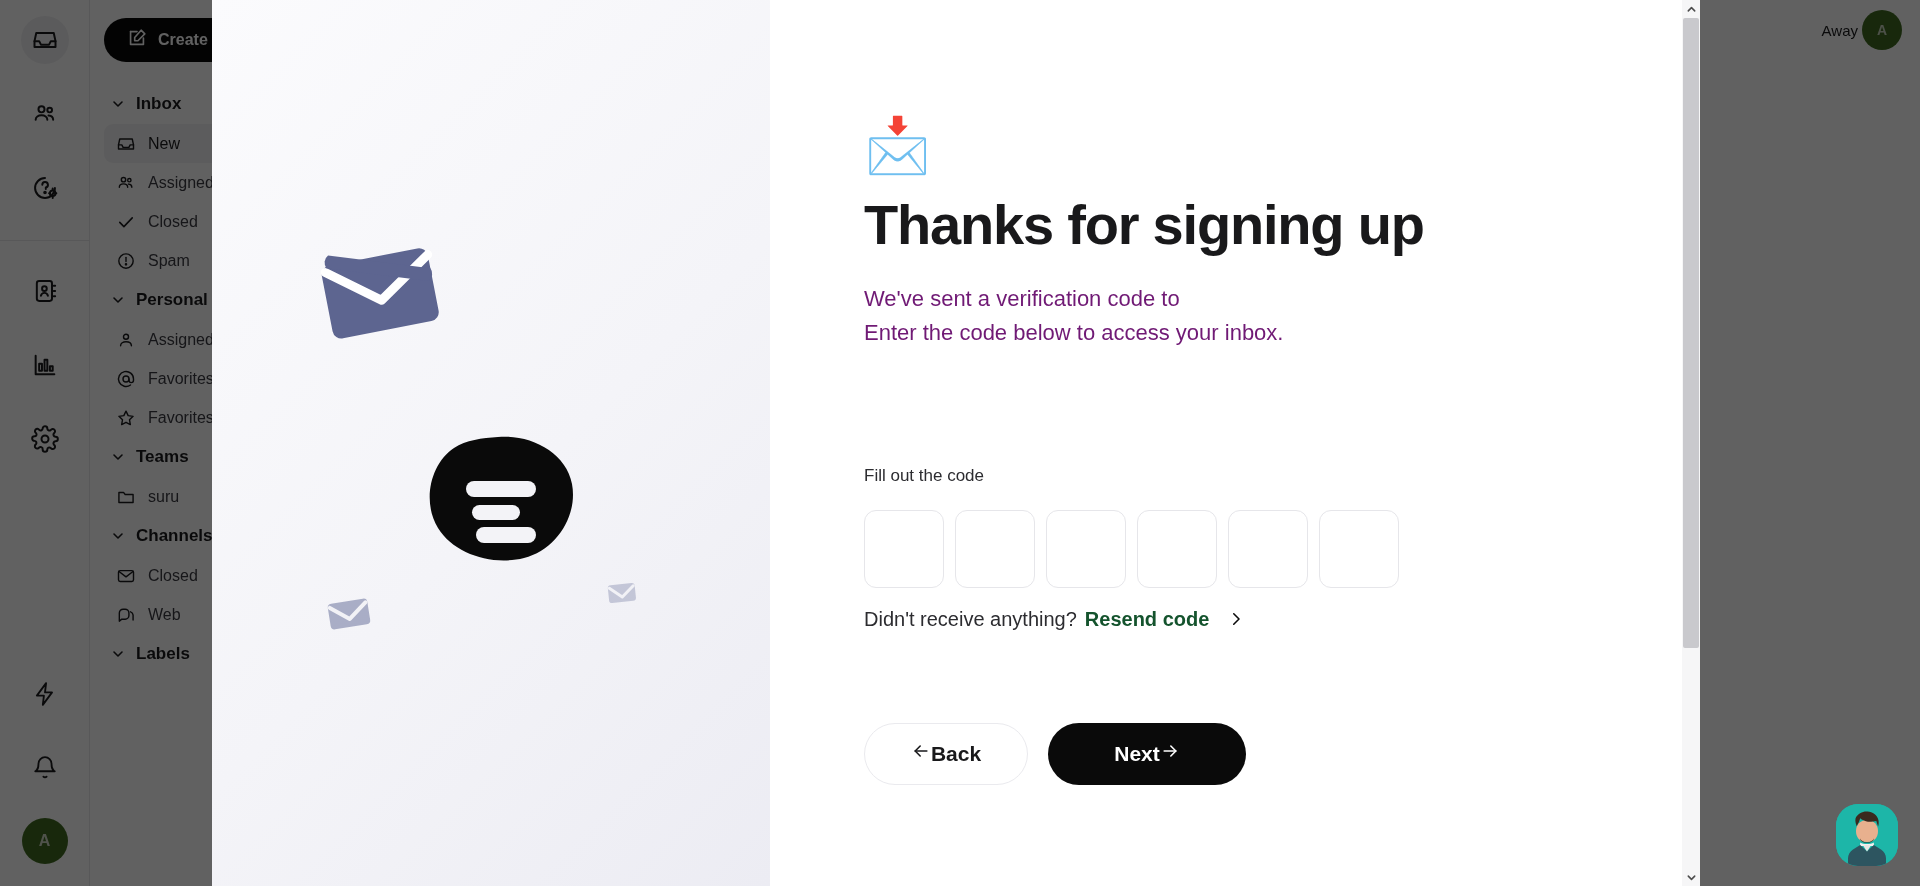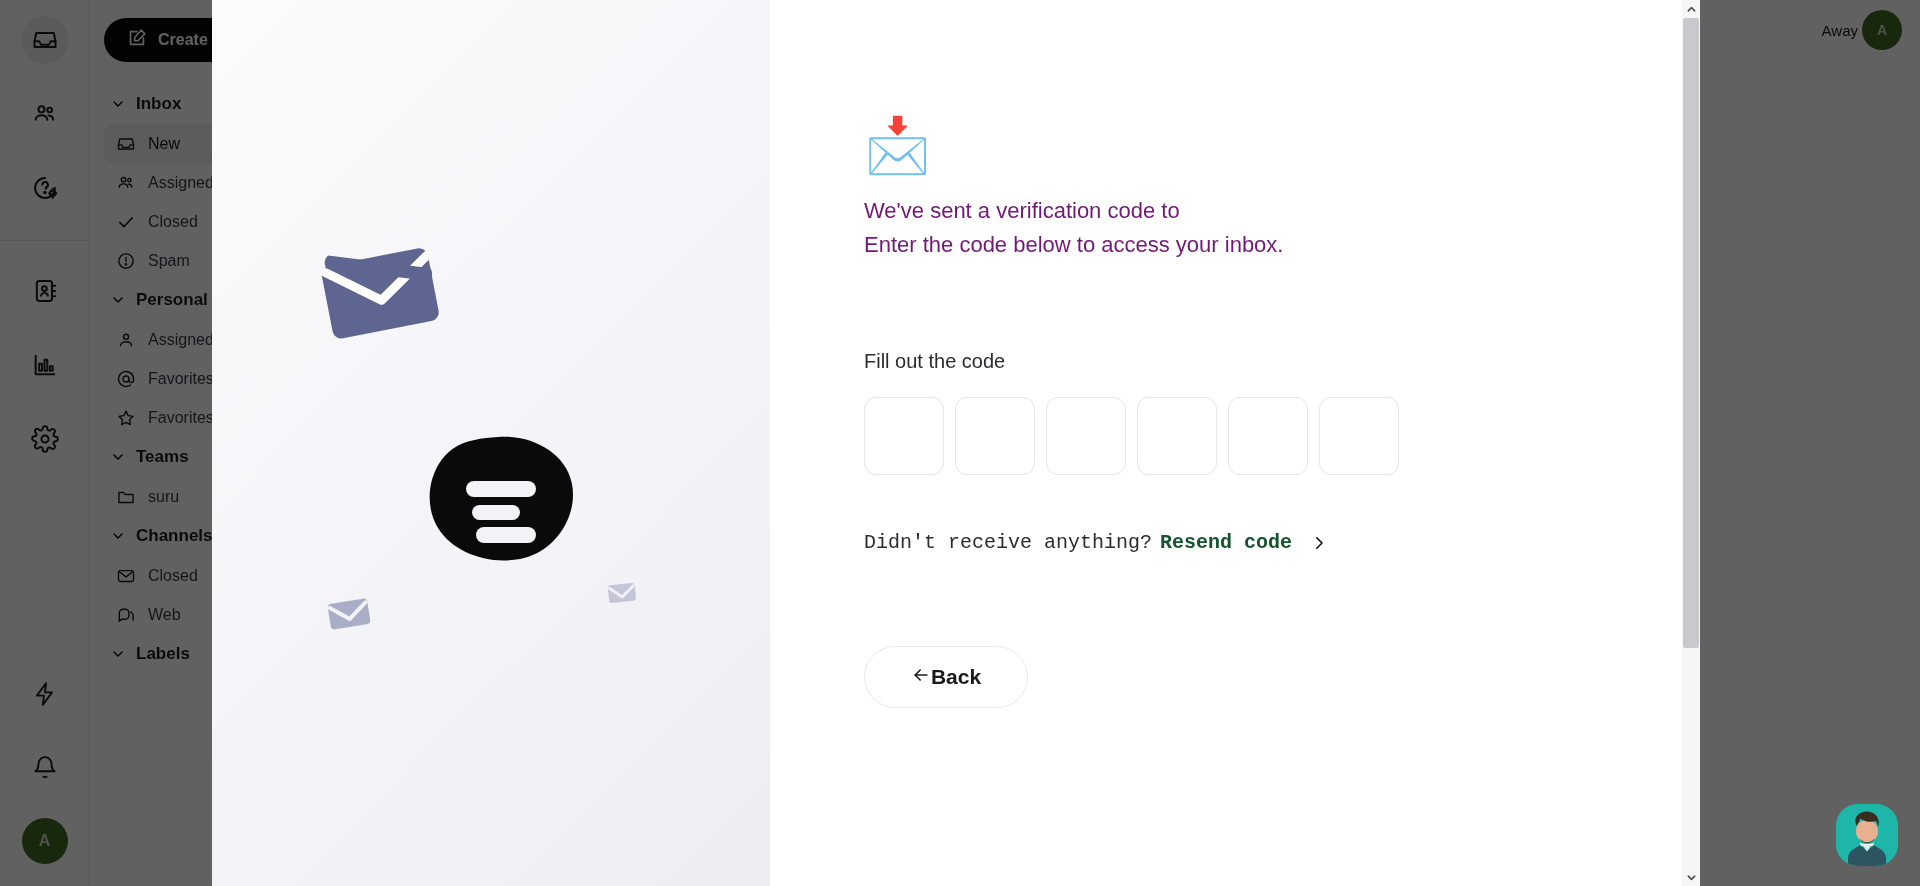--- a/index.html
+++ b/index.html
@@ -145,39 +145,39 @@
   .title {
     font-size: 56px; font-weight: 700; letter-spacing:-1.2px;
     color:#19191b; line-height:1.1;
     margin-bottom: 26px;
     white-space: nowrap;
   }
   .subline {
     font-size: 22px; color:#701a75; line-height: 1.55;
   }
   .section-label {
-    font-size: 20px; color:#2c2c30;
-    margin-top: 88px; margin-bottom: 24px;
+    font-size: 17px; color:#2c2c30;
+    margin-top: 116px; margin-bottom: 24px;
   }
   .code-row { display:flex; gap: 11px; }
   .code-box {
     width: 80px; height: 78px;
     border: 1.5px solid #e6e6ea;
     border-radius: 12px;
     background:#ffffff;
     outline: none;
     text-align:center;
     font-size: 30px;
     font-family: "Liberation Sans", sans-serif;
     color:#19191b;
   }
   .resend-row {
     display:flex; align-items:center; gap:8px;
-    margin-top: 56px;
-    font-size: 20px; color:#2c2c30;font-family:Liberation Mono, monospace;
+    margin-top: 20px;
+    font-size: 20px; color:#2c2c30;
   }
   .resend-link { font-weight: 700; color:#14532d; }
   .chev { display:flex; align-items:center; color:#0a0a0a; margin-left: 10px; }
 
   .btn-row {
     display:flex; align-items:center; gap: 20px;
     margin-top: 92px;
   }
   .btn {
     height: 62px; border-radius: 999px;
@@ -487,20 +487,21 @@
           <path d="M3 7 L15 17 L27 7" stroke="#f2f2f6" stroke-width="3" stroke-linecap="round" stroke-linejoin="round" fill="none"></path>
         </svg>
       </div>
     </div>
 
     <div class="pane">
       <div class="pane-inner">
 
         <span class="mail-emoji">📩</span>
 
+        <h1 class="title">Thanks for signing up</h1>
 
         <div class="subline">
           <div>We've sent a verification code to</div>
           <div>Enter the code below to access your inbox.</div>
         </div>
 
         <div class="section-label">Fill out the code</div>
 
         <div class="code-row">
           <input class="code-box" maxlength="1" value="" style="">
@@ -523,20 +524,29 @@
 
         <div class="btn-row">
           <button class="btn btn-back">
             <span>
               <svg width="20" height="20" viewBox="0 0 24 24" fill="none" stroke="currentColor" stroke-width="1.9" stroke-linecap="round" stroke-linejoin="round">
                   <path d="M19 12H5"></path>
                   <path d="M11 18l-6-6 6-6"></path>
                 </svg>
             </span>
             <span>Back</span>
+          </button>
+          <button class="btn btn-next">
+            <span>Next</span>
+            <span>
+              <svg width="20" height="20" viewBox="0 0 24 24" fill="none" stroke="currentColor" stroke-width="1.9" stroke-linecap="round" stroke-linejoin="round">
+                  <path d="M5 12h14"></path>
+                  <path d="M13 6l6 6-6 6"></path>
+                </svg>
+            </span>
           </button>
         </div>
 
       </div>
 
       <div class="sbar">
         <div class="sbar-arrow">
           <svg width="11" height="11" viewBox="0 0 24 24" fill="none" stroke="currentColor" stroke-width="3.4" stroke-linecap="round" stroke-linejoin="round">
               <path d="M5 15l7-7 7 7"></path>
             </svg>

